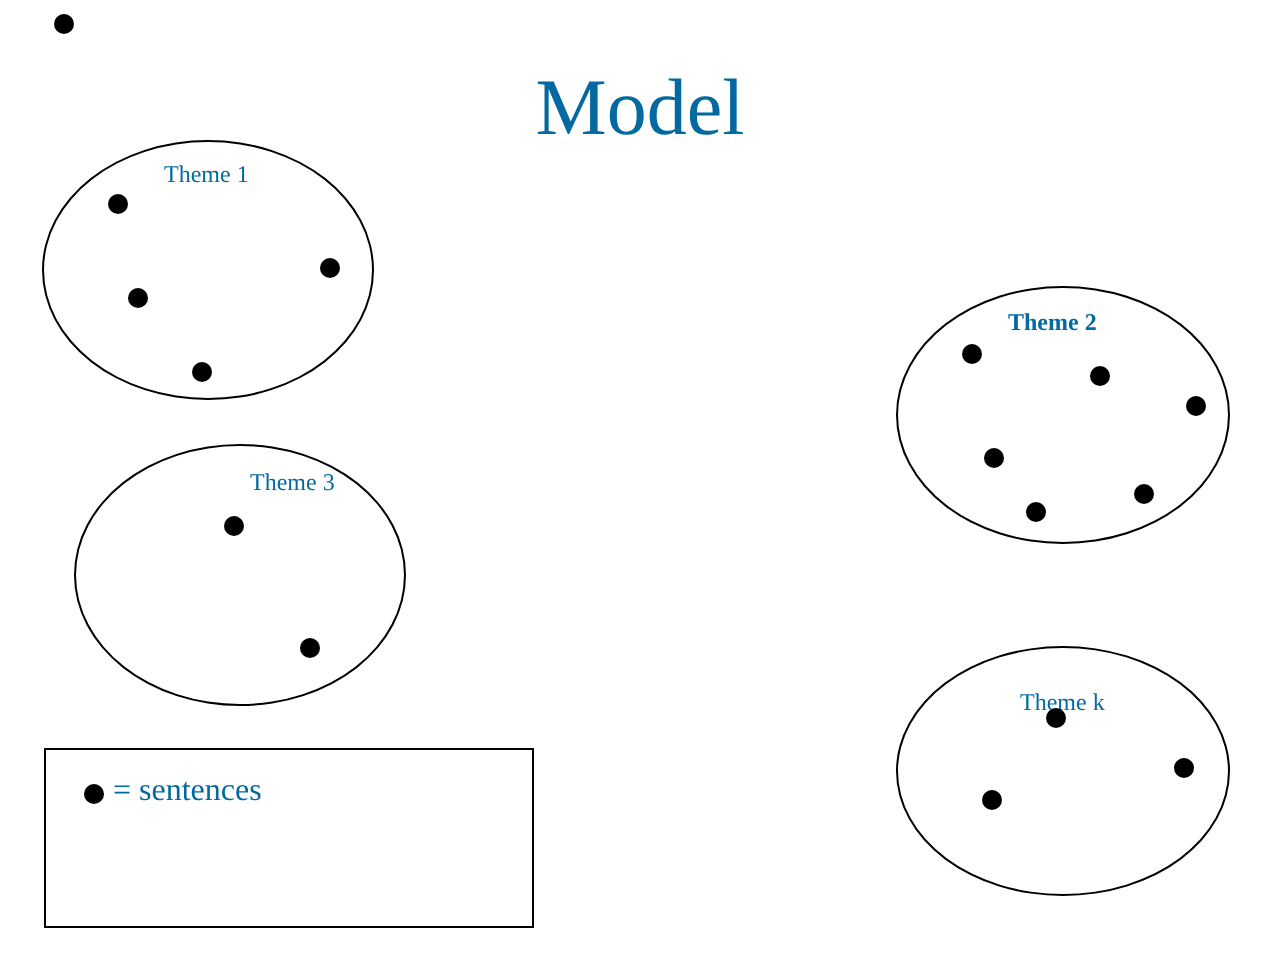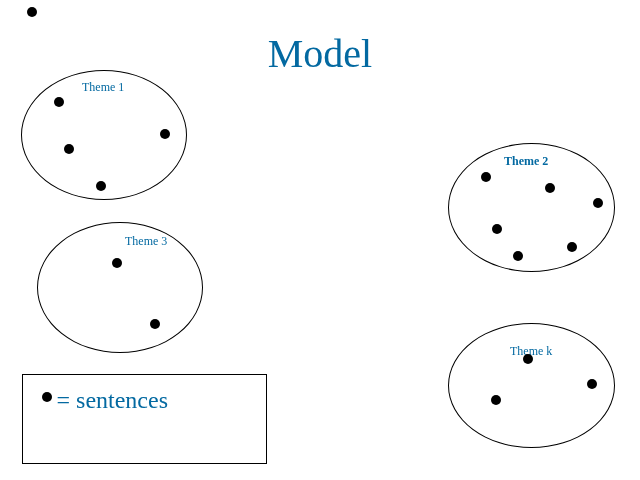--- a/index.html
+++ b/index.html
@@ -44,21 +44,21 @@
     background: #000000;
   }
   .legend-box {
     position: absolute;
     border: 1.5px solid #000000;
     box-sizing: border-box;
     background: transparent;
   }
   .legend-label {
     position: absolute;
-    font-size: 24px;
+    font-size: 16px;
     line-height: 1;
     white-space: nowrap;
   }
 </style>
 </head>
 <body>
 
 <div class="slide">
   <div class="title">Model</div>
   <div class="layer">

